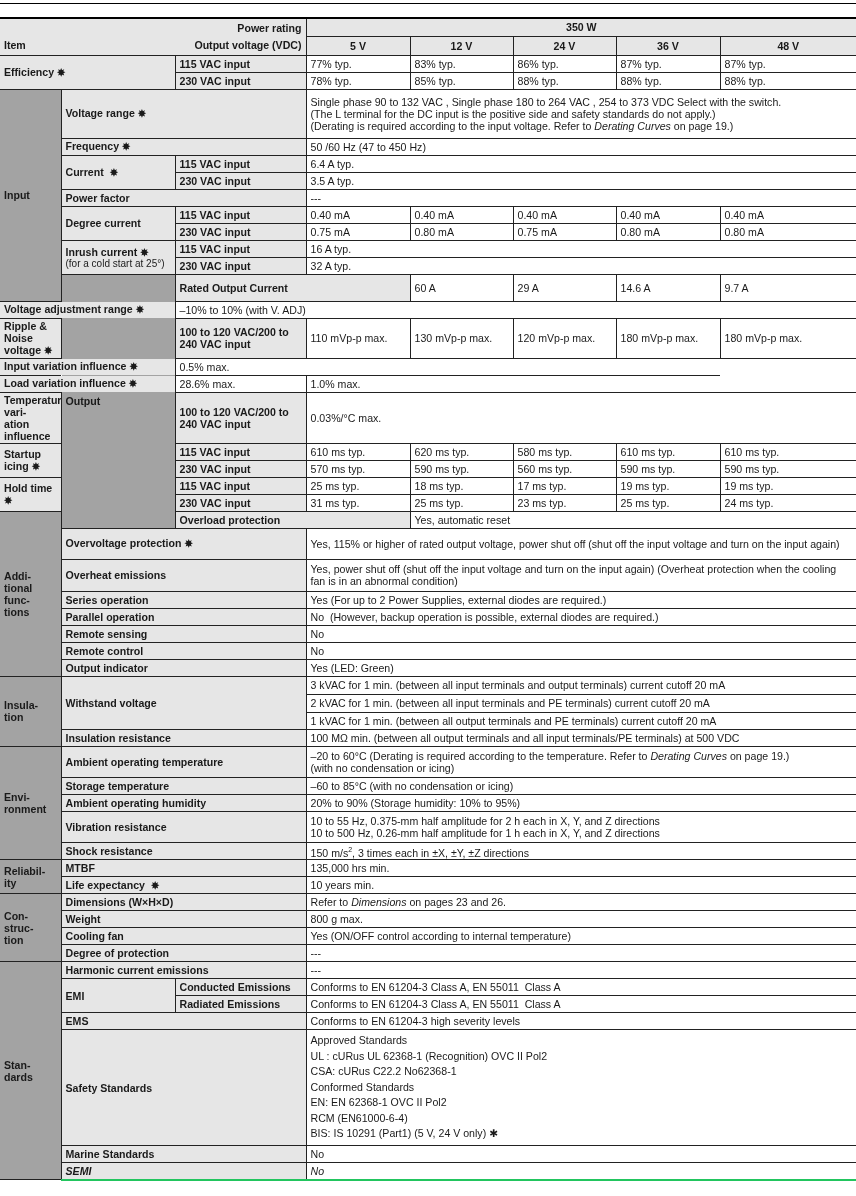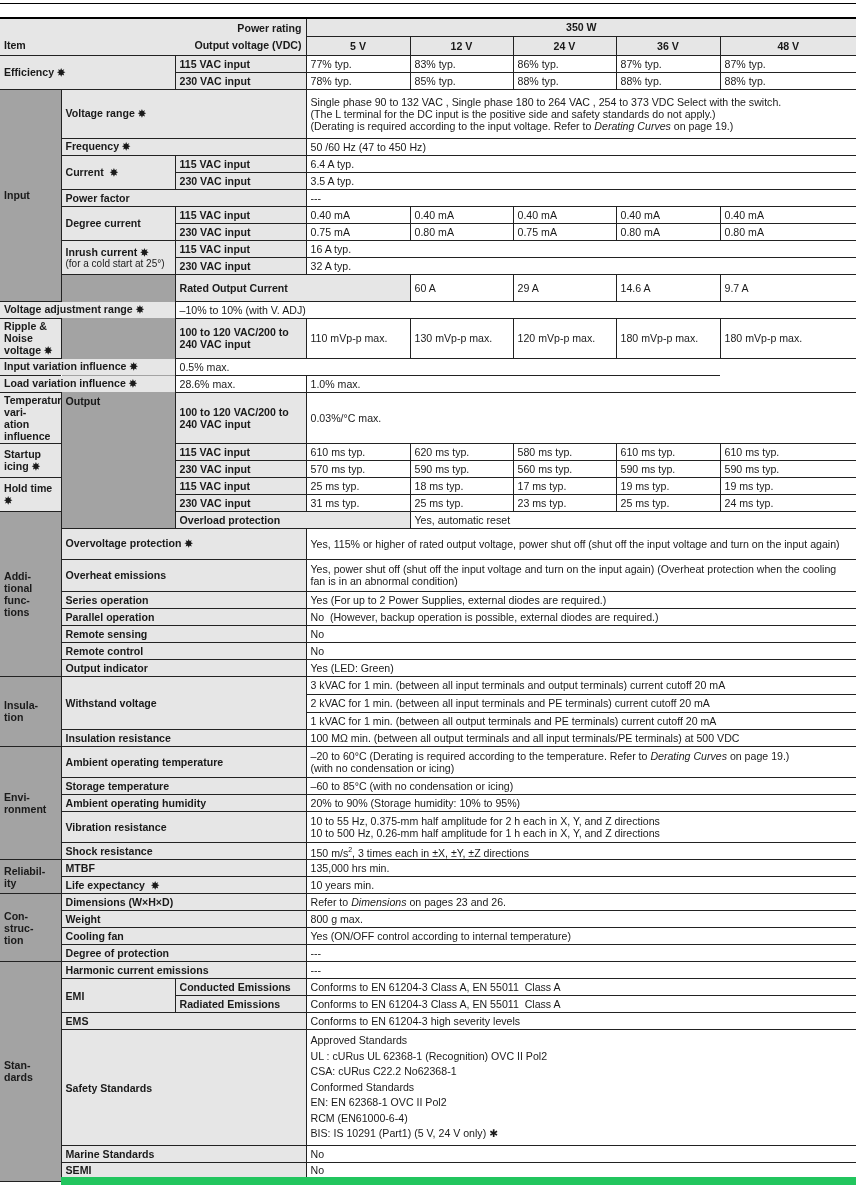--- a/index.html
+++ b/index.html
@@ -14,21 +14,21 @@
   .grp { background: #a3a3a3; font-weight: bold; }
   .hdr { background: #e6e6e6; font-weight: bold; text-align: center; }
   .right { text-align: right; }
   .val { background: #fff; font-weight: normal; }
   .sub { font-size: 10px; font-weight: normal; line-height: 9px; display: block; }
   .ital { font-style: italic; }
   .mark { font-size: 10px; }
   .nb-top { border-top: none !important; }
   .nb-bottom { border-bottom: none !important; }
   table.spec tr:first-child td { border-top: 2px solid #000; }
-  table.spec tr:last-child td { border-bottom: 8px solid #22c55e; }
+  table.spec tr:last-child td { border-bottom: 2px solid #22c55e; font-style: italic; }
   table.spec td:first-child { border-left: none; }
   table.spec td:last-child { border-right: none; }
   .line { display: block; }
 </style>
 </head>
 <body>
 
 <div class="topline"></div>
 
 <table class="spec">

